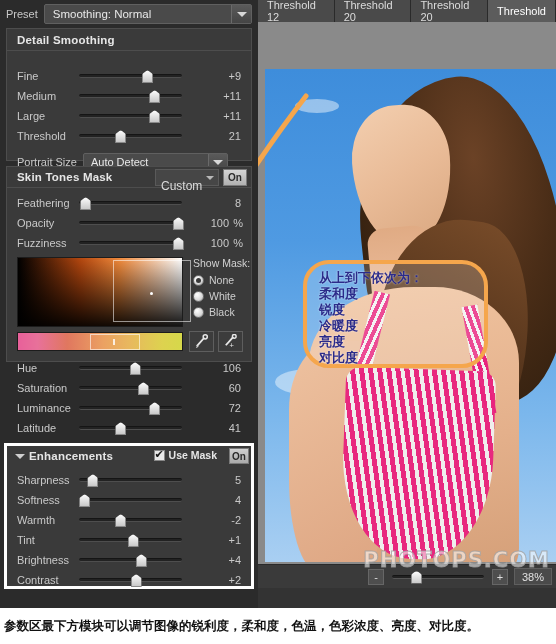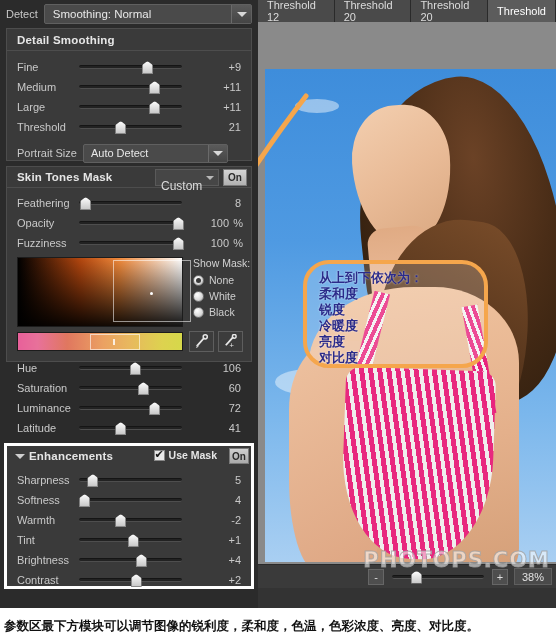--- a/index.html
+++ b/index.html
@@ -292,35 +292,35 @@
   }
 </style>
 </head>
 <body>
 
 <div id="app">
 
   <div id="left-panel">
 
     <div class="preset-row">
-      <span class="preset-label">Detect</span>
+      <span class="preset-label">Preset</span>
       <div class="preset-combo">
         <span class="txt">Smoothing: Normal</span>
         <span class="combo-arrow-btn">
           <span class="tri-down"></span>
         </span>
       </div>
     </div>
 
     <div class="section" id="sec-detail">
       <div class="sec-head">
         <span class="sec-title">Detail Smoothing</span>
       </div>
 
-      <div class="ctrl-row" style="margin-top:6px">
+      <div class="ctrl-row" style="margin-top:15px">
         <span class="ctrl-label">Fine</span>
         <span class="track">
           <span class="knob" style="left:66%"></span>
         </span>
         <span class="ctrl-val">+9</span>
       </div>
       <div class="ctrl-row">
         <span class="ctrl-label">Medium</span>
         <span class="track">
           <span class="knob" style="left:73%"></span>

